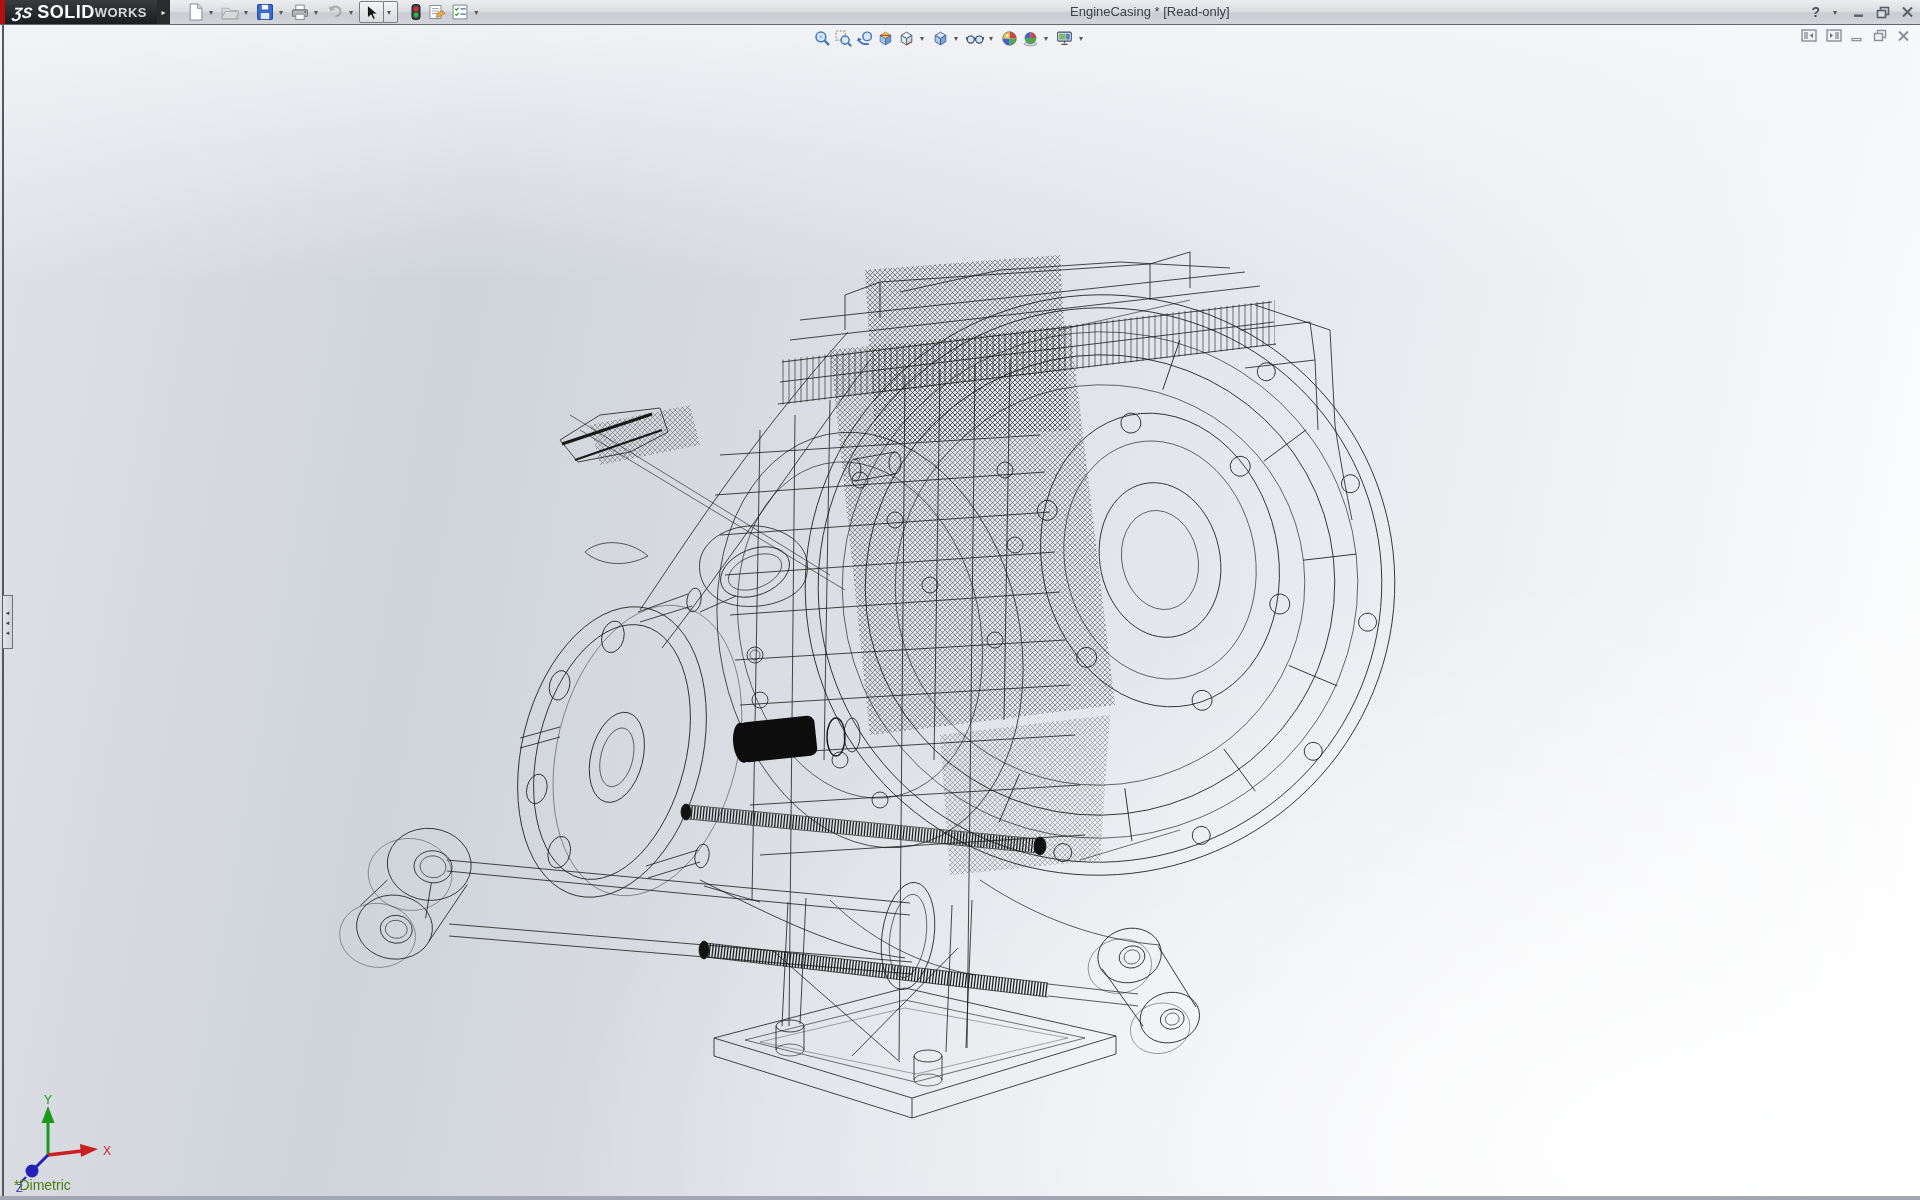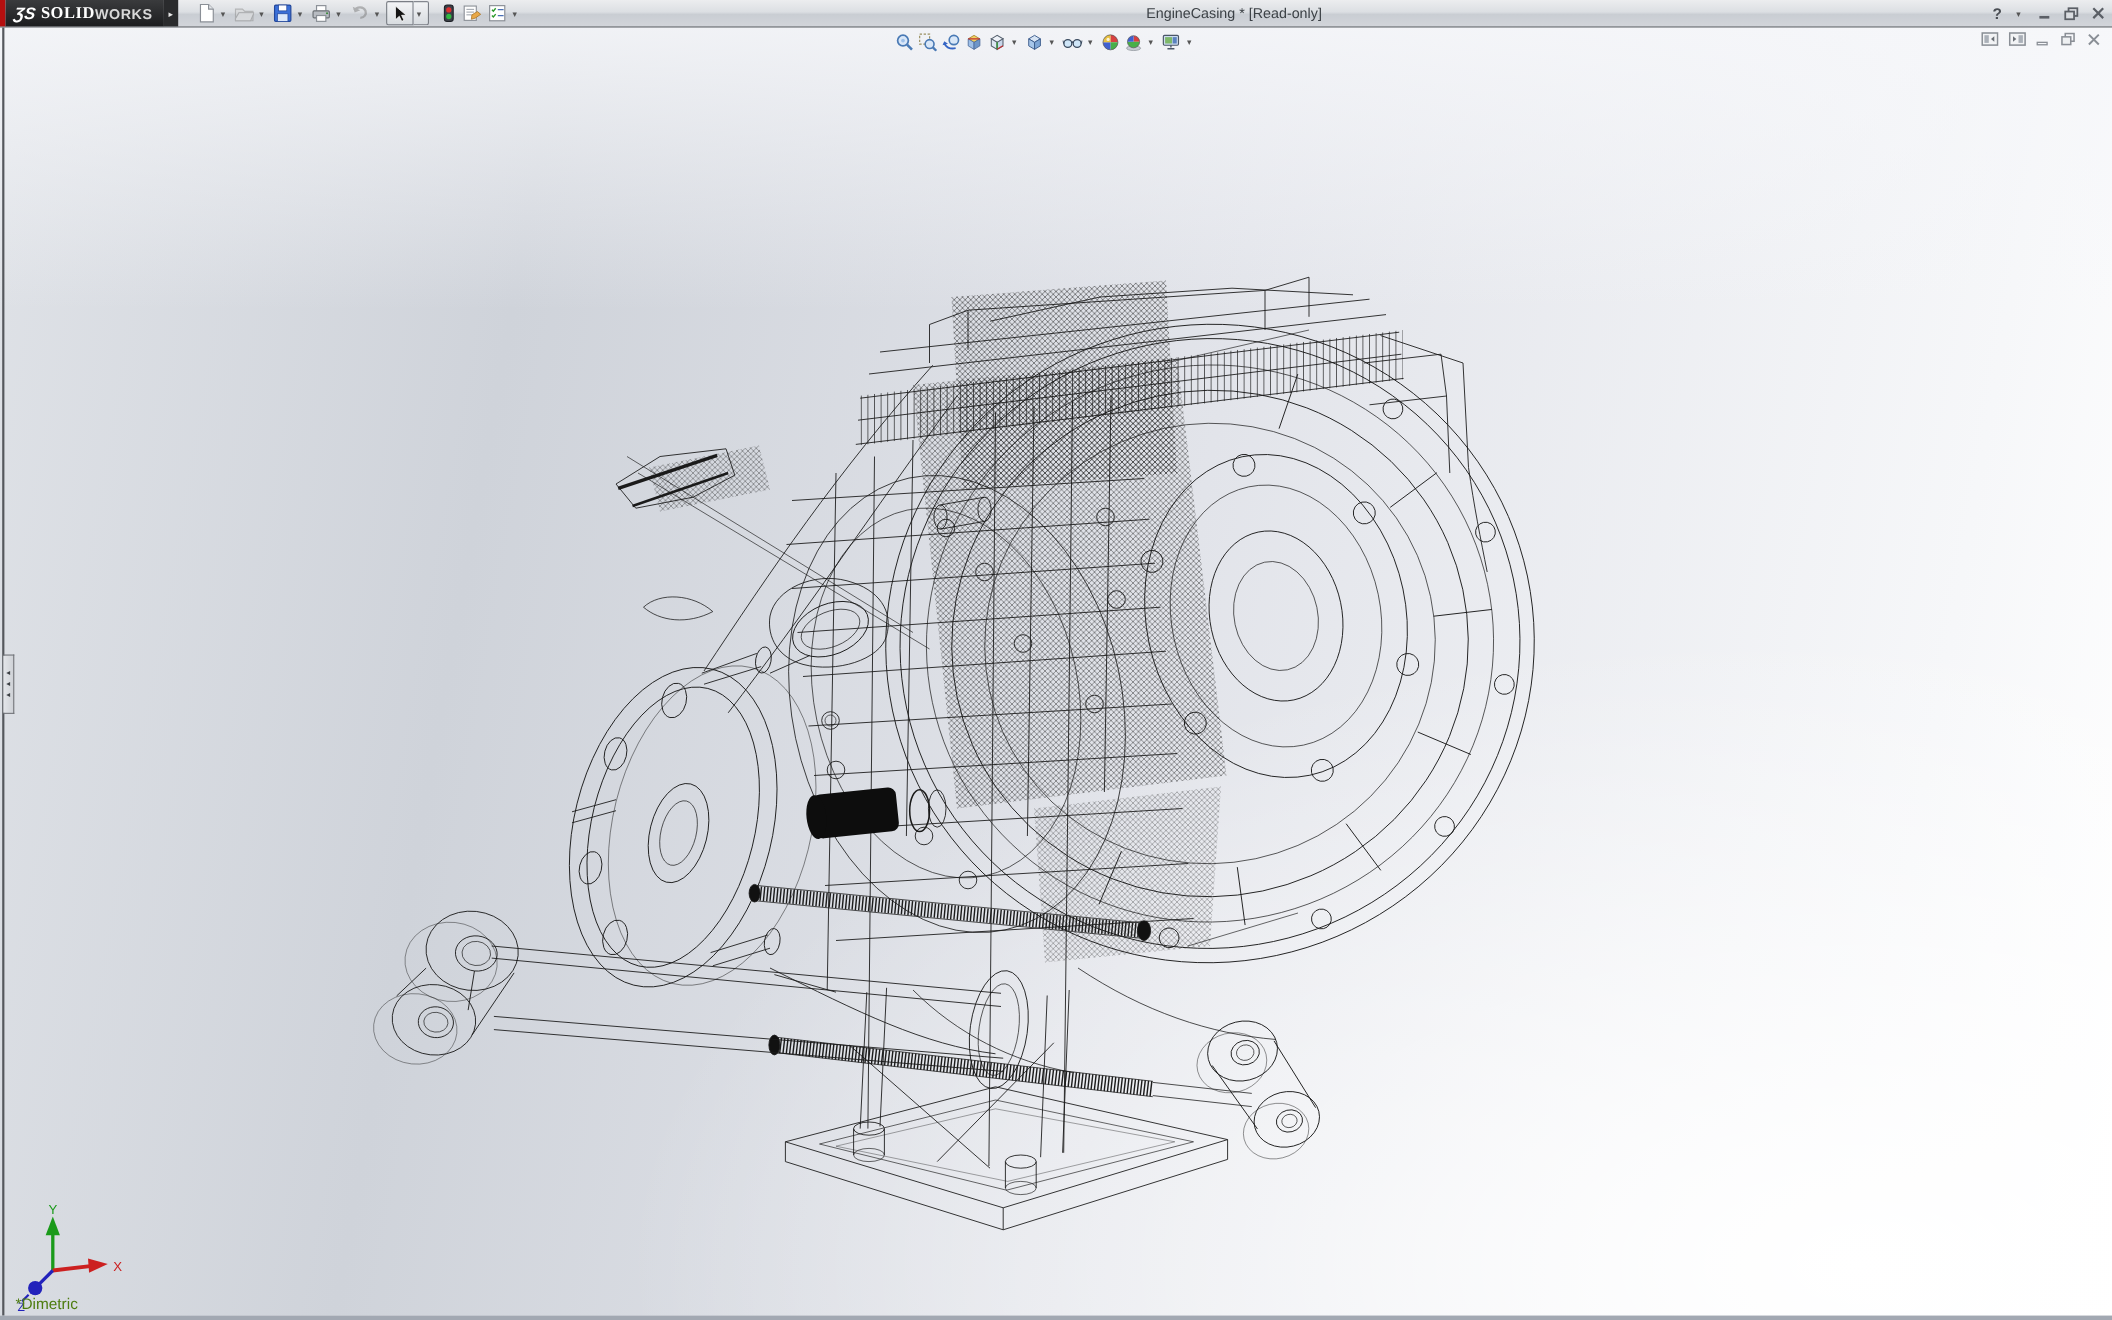--- a/index.html
+++ b/index.html
@@ -5,33 +5,33 @@
   html,body{margin:0;padding:0;width:1920px;height:1200px;overflow:hidden;
     font-family:"Liberation Sans", sans-serif; background:#e8eaee; position:relative;}
   
   .titlebar{position:absolute;left:0;top:0;width:1920px;height:24px;z-index:20;
     background:linear-gradient(180deg,#ecedef 0%,#dcdfe3 45%,#c9cdd3 55%,#d2d5da 100%);
     border-bottom:1px solid #63666b; display:flex;align-items:center;}
   .red-stripe{width:5px;height:24px;background:#b50f0f;flex:0 0 auto;}
   .logo-box{height:24px;background:linear-gradient(180deg,#3a3b3d,#1c1d1f);color:#fff;
     display:flex;align-items:center;padding:0 10px 0 8px;flex:0 0 auto;}
   .logo-mark{font-style:italic;font-weight:bold;font-size:15px;transform:skewX(-8deg);margin-right:5px;}
-  .logo-bold{font-weight:bold;font-size:15px;letter-spacing:.5px;font-family:Liberation Serif, serif;}
+  .logo-bold{font-weight:bold;font-size:18px;letter-spacing:.5px;}
   .logo-light{font-weight:700;font-size:13px;letter-spacing:.5px;color:#d8d8d8;}
   .menu-arrow{width:13px;height:24px;background:#2a2b2d;color:#e8e8e8;font-size:8px;
     display:flex;align-items:center;justify-content:center;margin-right:14px;flex:0 0 auto;cursor:default;}
   .tb-btn{height:22px;display:flex;align-items:center;padding:0 2px;border-radius:2px;position:relative;}
   .tb-btn svg{display:block;}
   .dd{font-size:8px;color:#555;margin:0 6px 0 3px;}
   .disabled{filter:grayscale(1) opacity(.5);}
   .sel-btn{border:1px solid #7a7e85;background:linear-gradient(#f3f4f6,#d8dce0);
     height:20px;padding:0 3px;border-radius:2px 0 0 2px;display:flex;align-items:center;}
   .sel-dd{border:1px solid #7a7e85;border-left:none;height:20px;display:flex;align-items:center;
     border-radius:0 2px 2px 0;background:linear-gradient(#f3f4f6,#d8dce0);}
-  .title-text{position:absolute;left:1042px;top:0;height:19px;line-height:24px;
+  .title-text{position:absolute;left:1070px;top:0;height:19px;line-height:24px;
     font-size:13px;color:#3c4146;white-space:nowrap;}
   .win-controls{position:absolute;right:6px;top:0;height:24px;display:flex;align-items:center;gap:10px;}
   .win-controls .help{font-size:14px;font-weight:bold;color:#4a4e54;}
   .wc-glyph svg{display:block;}
   
   .viewport{position:absolute;left:0;top:25px;width:1920px;height:1171px;z-index:0;
     background:
       linear-gradient(180deg, rgba(246,247,250,.85) 0%, rgba(246,247,250,0) 22%),
       radial-gradient(130% 110% at 88% 96%, #ffffff 0%, rgba(255,255,255,0) 45%),
       linear-gradient(100deg,#dfe2e7 0%,#cfd3da 24%,#e2e4ea 55%,#f6f7f9 88%,#ffffff 100%);}

